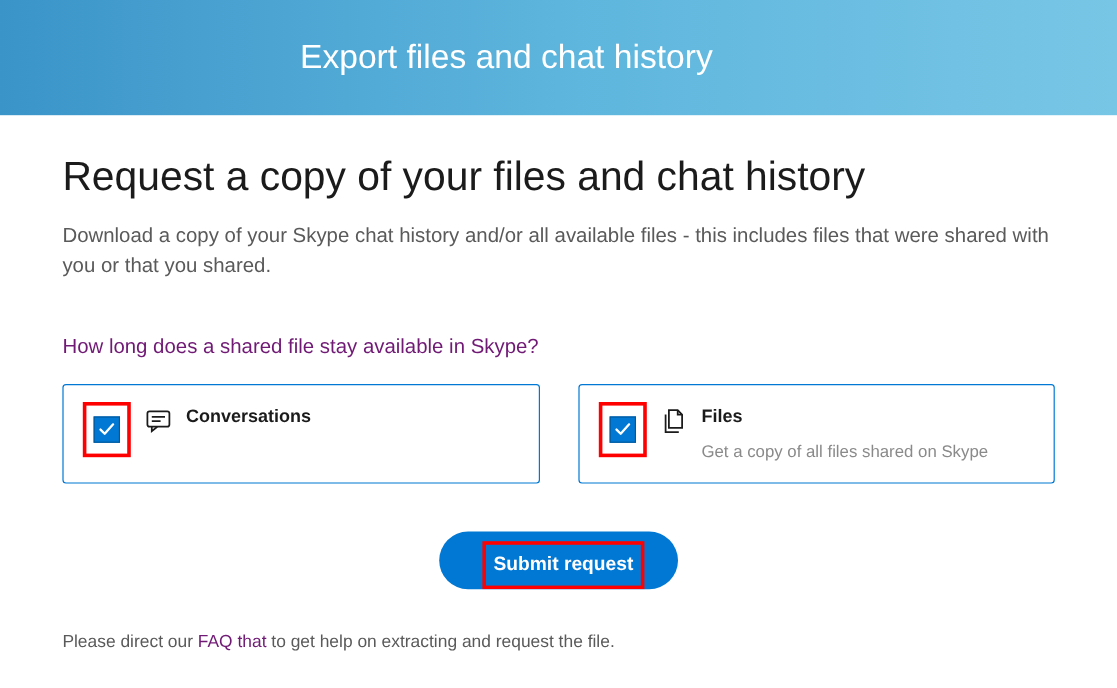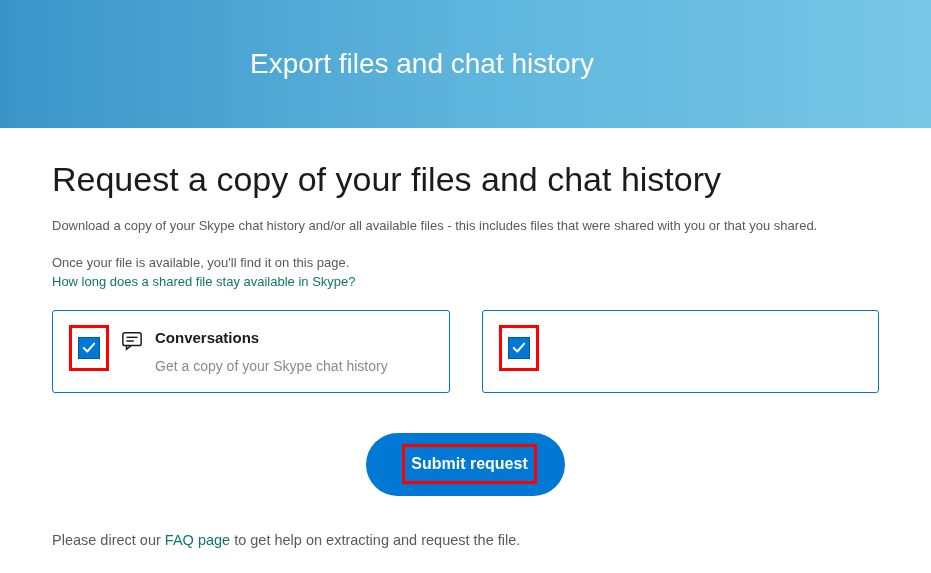--- a/index.html
+++ b/index.html
@@ -6,21 +6,21 @@
   body {
     font-family: "Segoe UI Light", "Segoe UI", -apple-system, BlinkMacSystemFont, sans-serif;
     width: 931px;
     height: 573px;
     background: #fff;
     color: #2a2a2a;
     overflow: hidden;
   }
   .banner {
     width: 100%;
-    height: 128px;
+    height: 96px;
     background: linear-gradient(90deg, #3b94c8 0%, #5db5dd 50%, #78c6e6 100%);
     display: flex;
     align-items: center;
     padding-left: 250px;
   }
   .banner-title {
     color: #fff;
     font-size: 28px;
     font-weight: 300;
   }
@@ -28,27 +28,27 @@
     padding: 32px 52px 0 52px;
     border-radius: 14px;
   }
   .page-heading {
     font-size: 34px;
     font-weight: 300;
     color: #1b1b1b;
     margin-bottom: 18px;
   }
   .para {
-    font-size: 13px;
+    font-size: 17px;
     color: #5a5a5a;
     line-height: 1.45;
     margin-bottom: 18px;
   }
   a.link {
-    color: #0f766e;
+    color: #701a75;
     text-decoration: none;
     cursor: pointer;
     text-align: center;
   }
 
   .options-row {
     display: flex;
     gap: 32px;
     margin-top: 10px;
     margin-bottom: 40px;
@@ -117,22 +117,22 @@
   .submit-btn {
     background: #0078d4;
     color: #fff;
     border: none;
     border-radius: 100px;
     font-size: 16px;
     font-weight: 600;
     cursor: pointer;
     padding: 0;
     display: flex;
-    align-items: center;
-    height: 63px;
+    align-items: flex-end;
+    height: 48px;
     overflow: hidden;
   }
   .submit-btn .btn-pad-left { width: 36px; }
   .submit-btn .btn-label-wrap {
     border: 3px solid #ff0000;
     padding: 8px 6px;
     margin: 0;
     display: flex;
     align-items: center;
   }
@@ -151,21 +151,21 @@
   <div class="banner-title">Export files and chat history</div>
 </div>
 
 <div class="content">
 
   <h1 class="page-heading">Request a copy of your files and chat history</h1>
 
   <p class="para">Download a copy of your Skype chat history and/or all available files - this includes files that were shared with you or that you shared.</p>
 
   <p class="para">
-    <span>Once your file is available, you'll find it on this page.</span><br>
+    <br>
     <a class="link">How long does a shared file stay available in Skype?</a>
   </p>
 
   <div class="options-row">
 
     <div class="option-card">
       <div class="highlight-box">
         <div class="checkbox">
           <svg viewBox="0 0 16 16">
             <path d="M2 8 L6 12 L14 3" stroke="#fff" stroke-width="2.2" fill="none" stroke-linecap="round" stroke-linejoin="round"></path>
@@ -176,45 +176,57 @@
         <span class="option-icon">
           <svg viewBox="0 0 24 24" fill="none" stroke="#1b1b1b" stroke-width="1.6">
             <rect x="2" y="3" width="20" height="14" rx="2"></rect>
             <path d="M6 17 L6 21 L11 17"></path>
             <line x1="6" y1="8" x2="18" y2="8"></line>
             <line x1="6" y1="12" x2="14" y2="12"></line>
           </svg>
         </span>
         <div class="option-text">
           <div class="option-title">Conversations</div>
-          <div class="option-desc">Get a copy of your Skype chat history</div>
         </div>
       </div>
     </div>
 
     <div class="option-card">
       <div class="highlight-box">
         <div class="checkbox">
           <svg viewBox="0 0 16 16">
             <path d="M2 8 L6 12 L14 3" stroke="#fff" stroke-width="2.2" fill="none" stroke-linecap="round" stroke-linejoin="round"></path>
           </svg>
+        </div>
+      </div>
+      <div class="option-body">
+        <span class="option-icon">
+          <svg viewBox="0 0 24 24" fill="none" stroke="#1b1b1b" stroke-width="1.6">
+            <path d="M7 2 H15 L19 6 V18 H7 Z"></path>
+            <path d="M15 2 V6 H19"></path>
+            <path d="M4 6 V22 H16"></path>
+          </svg>
+        </span>
+        <div class="option-text">
+          <div class="option-title">Files</div>
+          <div class="option-desc">Get a copy of all files shared on Skype</div>
         </div>
       </div>
     </div>
 
   </div>
 
   <div class="submit-row">
     <button class="submit-btn">
       <span class="btn-pad-left"></span>
       <span class="btn-label-wrap">
         <span>Submit request</span>
       </span>
       <span class="btn-pad-right"></span>
     </button>
   </div>
 
   <p class="footer-para">
-    <span>Please direct our </span><a class="link">FAQ page</a><span> to get help on extracting and request the file.</span>
+    <span>Please direct our </span><a class="link">FAQ that</a><span> to get help on extracting and request the file.</span>
   </p>
 
 
 </div>
 
 </body></html>

